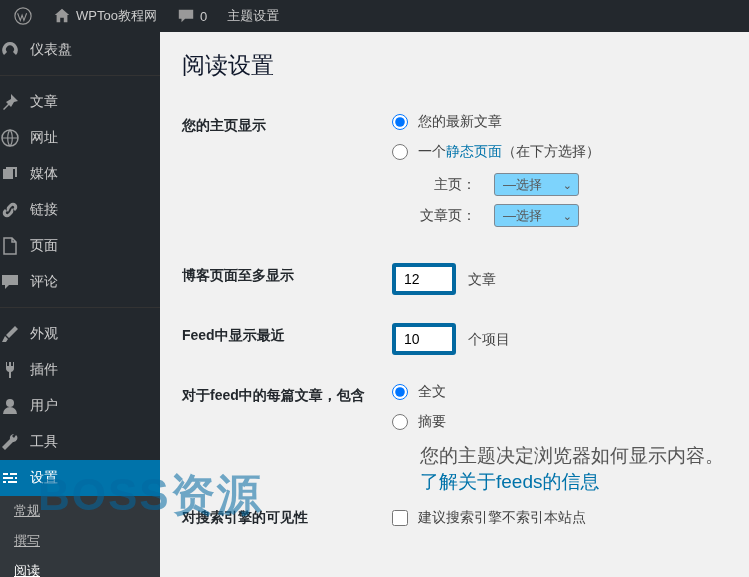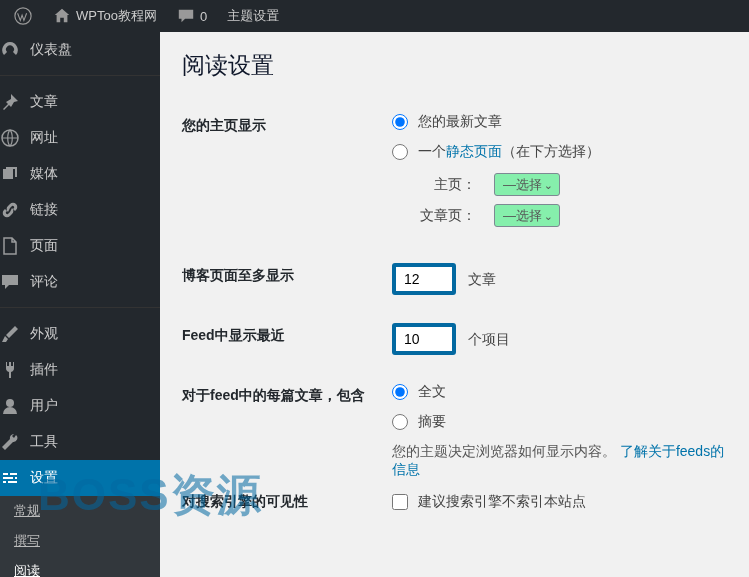--- a/index.html
+++ b/index.html
@@ -26,27 +26,27 @@
 h1 { font-size: 23px; font-weight: 400; color: #0f172a; margin-bottom: 18px; }
 .form-table { width: 100%; border-collapse: collapse; }
 .form-table th { text-align: left; vertical-align: top; font-weight: 600; font-size: 14px; color: #23282d; padding: 18px 10px 18px 0; width: 210px; }
 .form-table td { padding: 14px 0; font-size: 14px; color: #444; }
 .form-table .row-compact th, .form-table .row-compact td { padding-top: 0; }
 .linky { color: #0073aa; cursor: pointer; }
 .radio-row, .check-row { display: flex; align-items: center; margin-bottom: 12px; }
 input[type=radio], input[type=checkbox] { width: 16px; height: 16px; margin-right: 10px; }
 input[type=text] { border: 4px solid #0369a1; border-radius: 3px; padding: 4px 8px; font-size: 14px; text-align: left; }
 input.num { width: 64px; }
-select { border: 1px solid #7e8993; border-radius: 3px; padding: 3px 17px 3px 8px; font-size: 13px; color: #555; background: #86efac; appearance: none; }
+select { border: 1px solid #7e8993; border-radius: 3px; padding: 3px 36px 3px 8px; font-size: 13px; color: #555; background: #7dd3fc; appearance: none; }
 .selwrap { display: inline-block; position: relative; margin-left: 12px; }
 .selwrap .caret { position: absolute; right: 7px; top: 50%; transform: translateY(-50%); pointer-events: none; font-size: 11px; color: #555; }
 .indent { margin-left: 22px; }
 .srow { display: flex; align-items: center; margin: 8px 0; }
 .srow label { width: 62px; text-align: right; margin-right: 6px; color: #444; }
-.desc { font-size: 14px; color: #555; margin-top: 6px; }
+.desc { font-size: 19px; color: #555; margin-top: 6px; margin-left: 28px; }
 
 .watermark { position: fixed; left: 38px; top: 466px; font-size: 44px; font-weight: 700; color: #0369a1; opacity: 0.55; pointer-events: none; z-index: 100; letter-spacing: 2px; }
 </style>
 </head>
 <body>
 
 <div class="adminbar">
   <div class="abitem">
     <svg viewBox="0 0 20 20">
         <circle cx="10" cy="10" r="9" fill="none" stroke="#999" stroke-width="1.3"></circle>

